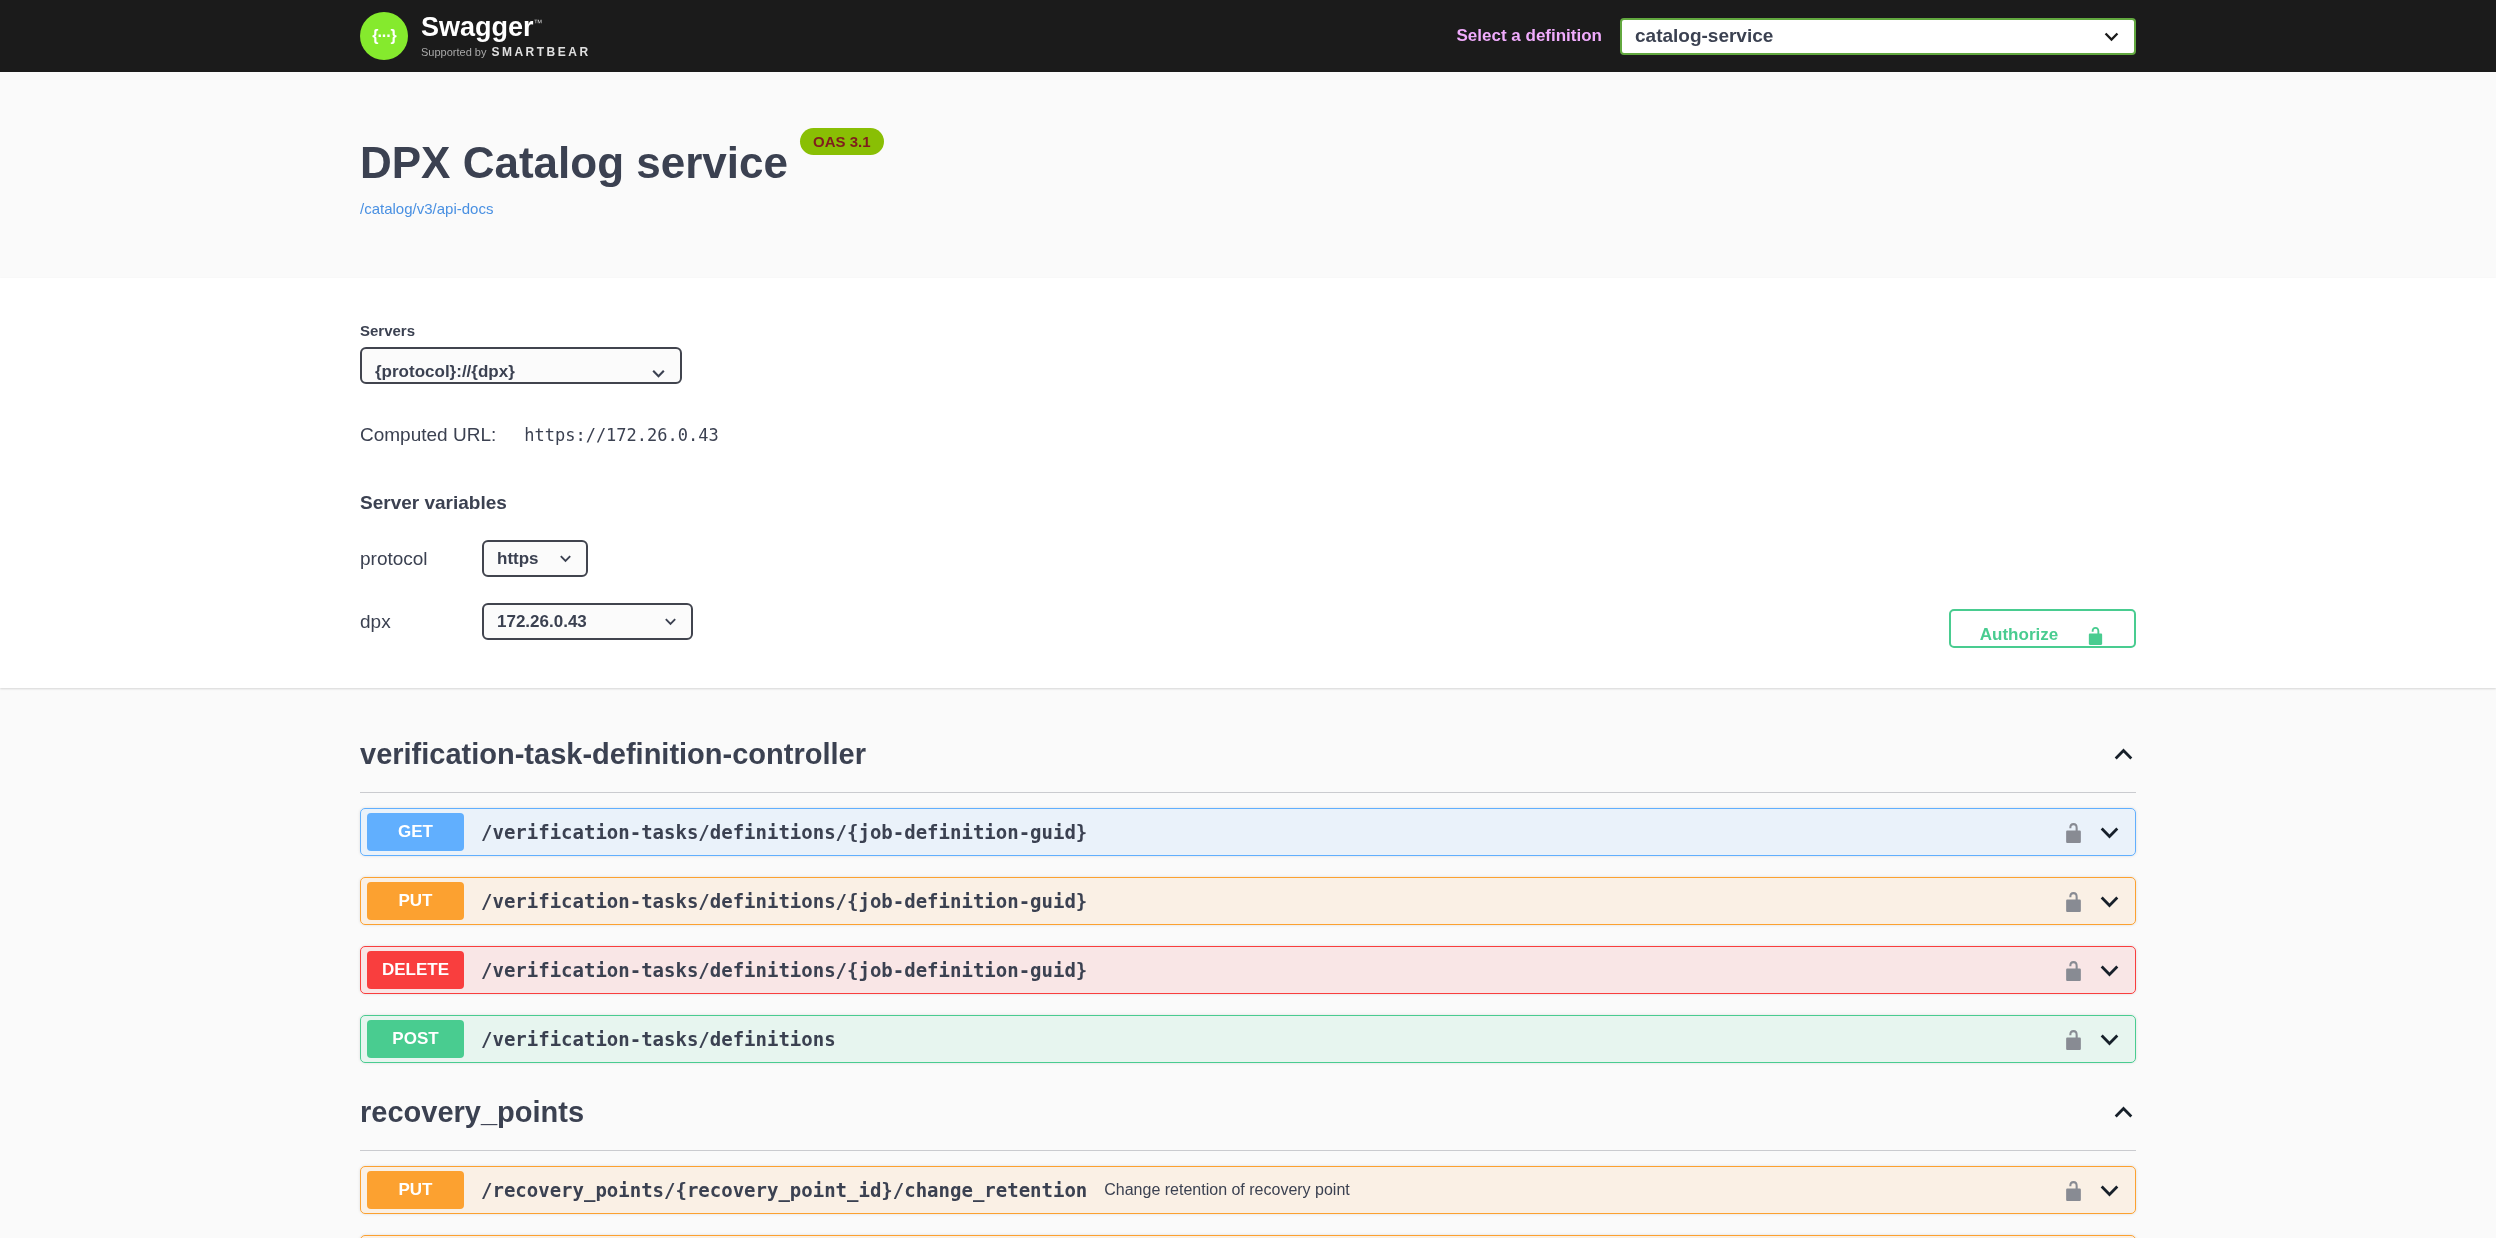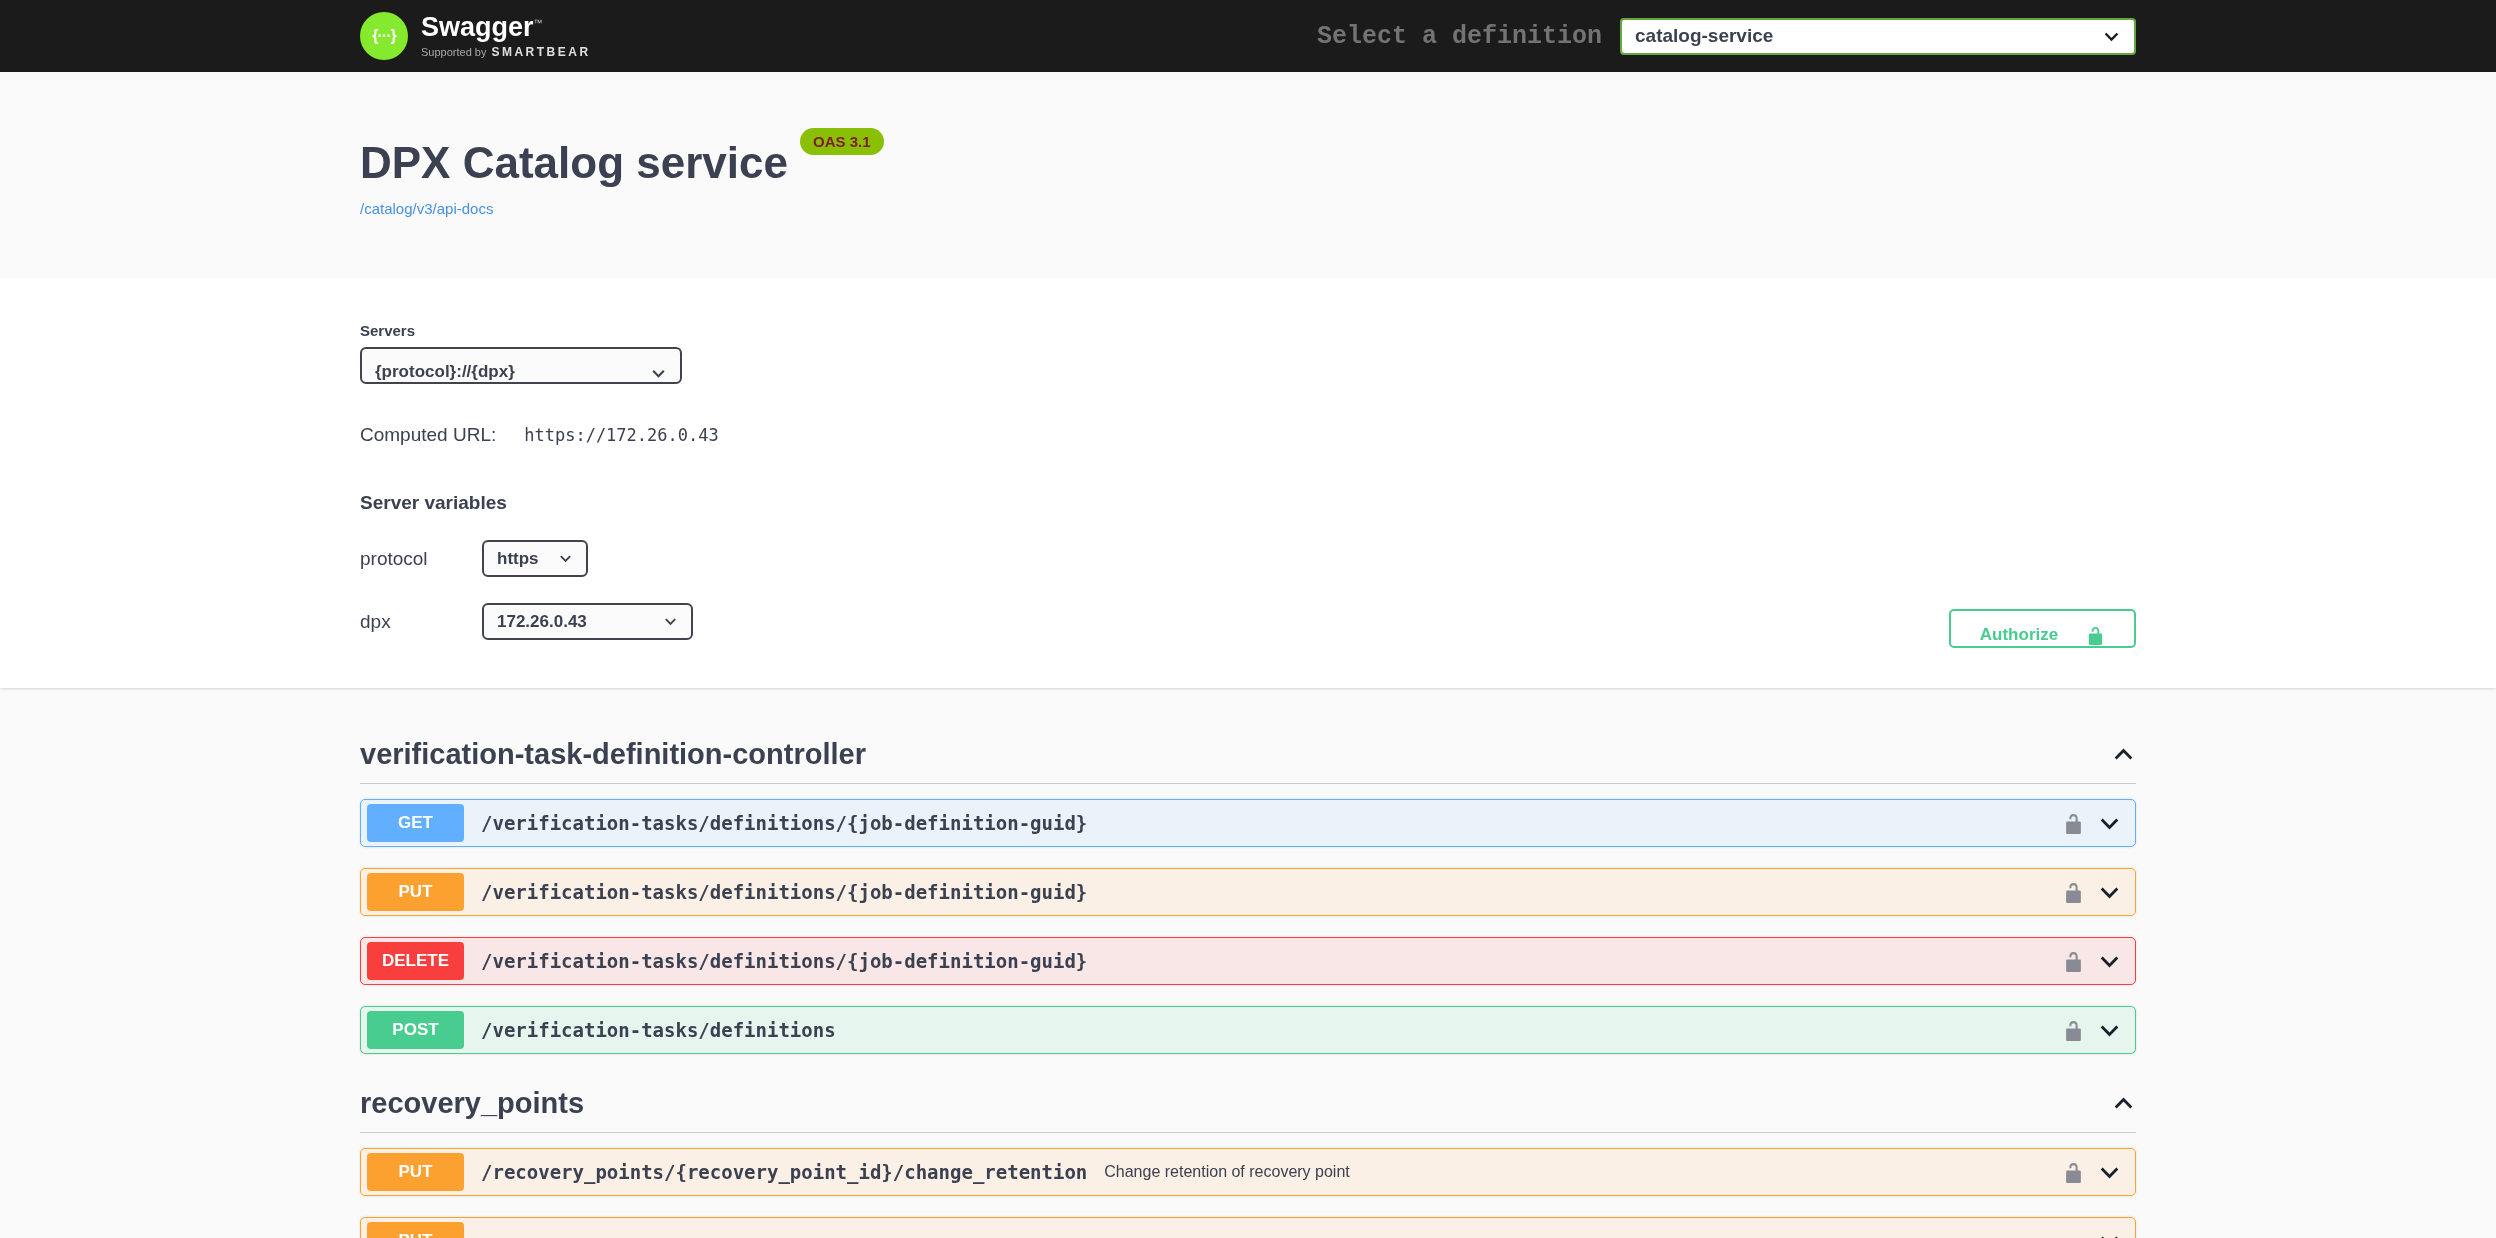--- a/index.html
+++ b/index.html
@@ -20,21 +20,21 @@
     width:48px; height:48px; border-radius:50%; background:#85ea2d;
     color:#fff; display:flex; align-items:center; justify-content:center;
     font-weight:700; font-size:16px; letter-spacing:-1px;
   }
   .logo-name { color:#fff; font-size:27px; font-weight:700; line-height:1; }
   .logo-name sup { font-size:9px; font-weight:400; color:#cfcfcf; }
   .logo-tagline { margin-top:4px; font-size:11px; color:#a9a9a9; }
   .logo-tagline .brand { color:#e0e0e0; font-weight:700; letter-spacing:2.5px; font-size:12px; margin-left:5px; }
 
   .def-area { display:flex; align-items:center; gap:18px; }
-  .def-label { color:#737373; font-size:25px; font-weight:700;font-family:Liberation Mono, monospace; }
+  .def-label { color:#f0abfc; font-size:17px; font-weight:700; }
   .def-select {
     width:516px; height:37px; background:#fff;
     border:2.5px solid #62a83f; border-radius:4px;
     display:flex; align-items:center; justify-content:space-between;
     padding:0 13px; cursor:pointer;
   }
   .def-select .val { font-size:19px; font-weight:700; color:#3b4151; }
 
   
   .info-section { background:#fafafa; padding:66px 0 60px; }
@@ -68,21 +68,21 @@
     width:187px; height:39px; border:2px solid #49cc90; border-radius:5px;
     background:transparent; display:flex; align-items:flex-end; justify-content:center; gap:28px;
     color:#49cc90; font-weight:700; font-size:17px; cursor:pointer; font-family:"Liberation Sans",sans-serif;
   }
 
   
   .ops { padding-top:38px; }
   .tag-section + .tag-section { margin-top:16px; }
   .tag-header {
     display:flex; align-items:center; justify-content:space-between;
-    padding:12px 0 12px; border-bottom:1px solid rgba(59,65,81,.25); cursor:pointer;
+    padding:12px 0 21px; border-bottom:1px solid rgba(59,65,81,.25); cursor:pointer;
   }
   .tag-title { font-size:29px; font-weight:700; margin:0; color:#3b4151; }
   .ops-list { margin-top:15px; }
   .opblock {
     display:flex; align-items:center; height:48px;
     border-radius:5px; padding:0 13px 0 6px; margin-bottom:21px;
     box-shadow:0 0 3px rgba(0,0,0,.12); cursor:pointer;
   }
   .opblock .method {
     min-width:97px; padding:9px 12px; border-radius:4px; text-align:center;

